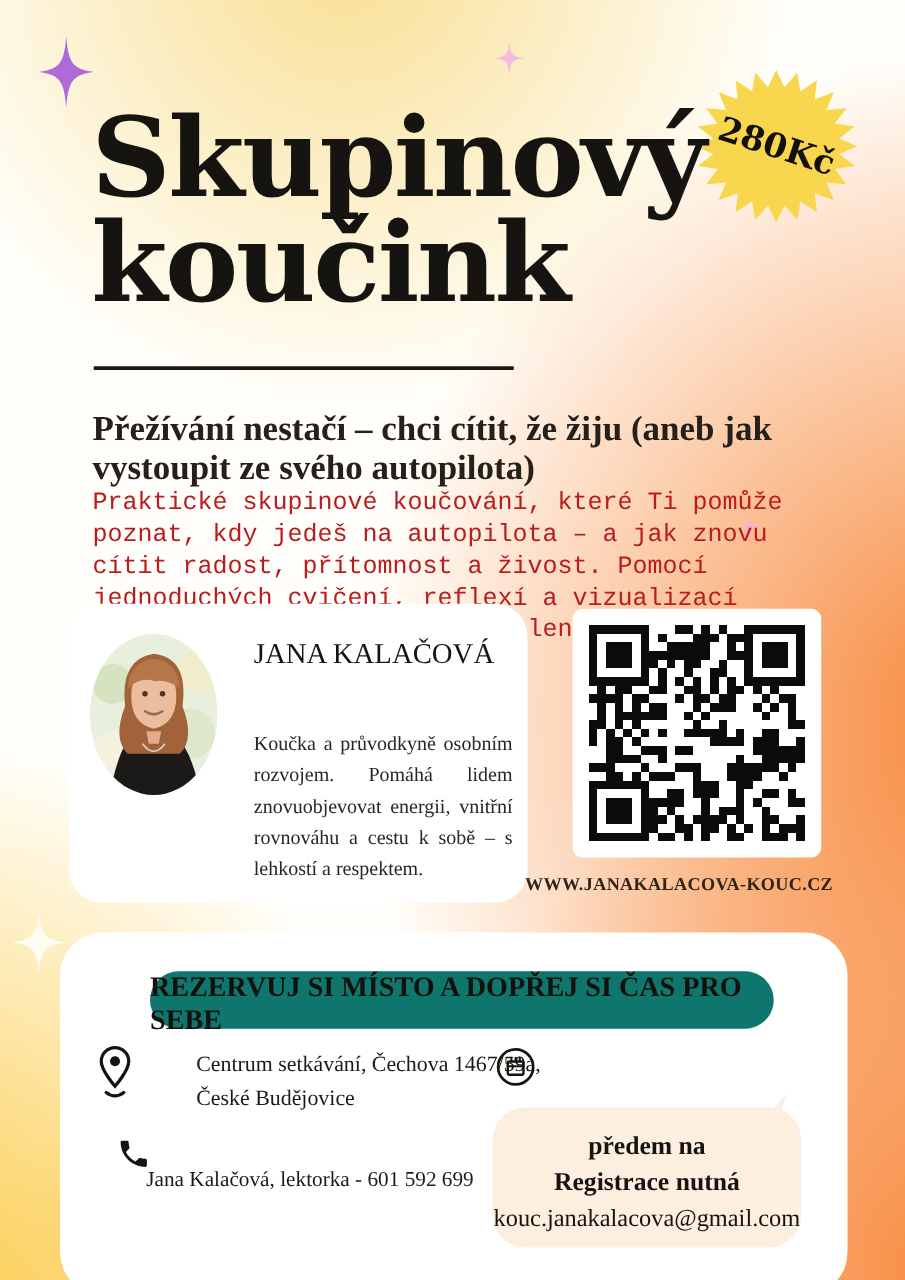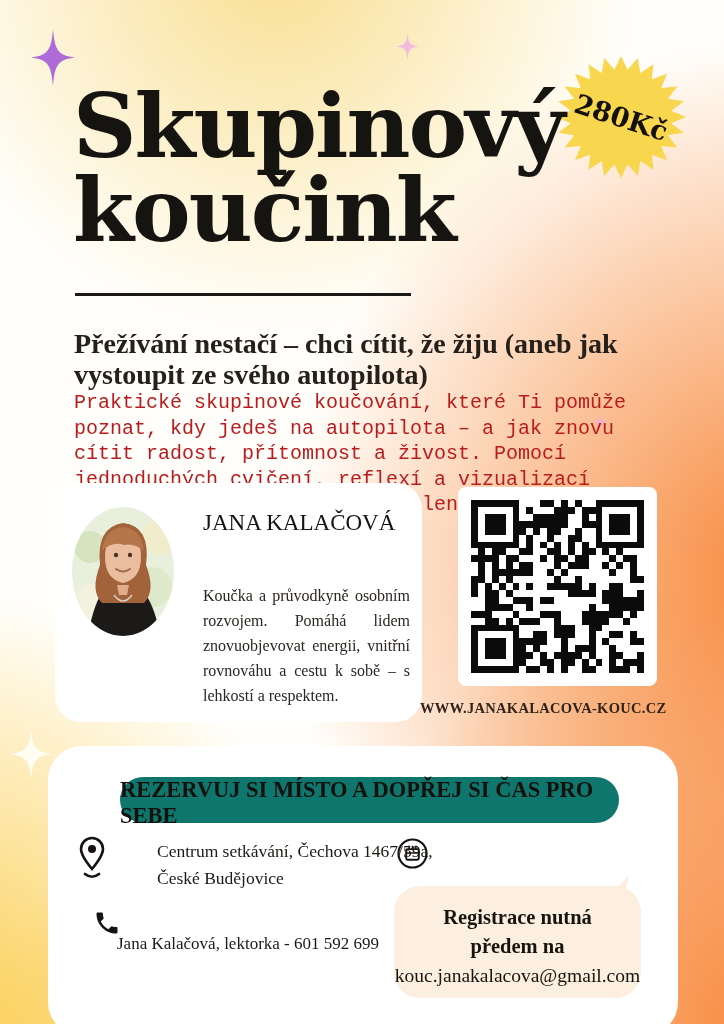--- a/index.html
+++ b/index.html
@@ -499,18 +499,18 @@
 
   <div class="abs phone-icon ic">
     <svg viewBox="0 0 24 24">
         <path fill="#171310" d="M6.62 10.79c1.44 2.83 3.76 5.14 6.59 6.59l2.2-2.2c.27-.27.67-.36 1.02-.24 1.12.37 2.33.57 3.57.57.55 0 1 .45 1 1V20c0 .55-.45 1-1 1-9.39 0-17-7.61-17-17 0-.55.45-1 1-1h3.5c.55 0 1 .45 1 1 0 1.25.2 2.45.57 3.57.11.35.03.74-.25 1.02l-2.2 2.2z"></path>
       </svg>
   </div>
   <div class="abs phone-line2">Jana Kalačová, lektorka - 601 592 699</div>
 
   <div class="abs bubble">
     <div class="bubble-inner">
+      <div class="b">předem na</div>
       <div class="b">Registrace nutná</div>
-      <div class="b">předem na</div>
       <div>kouc.janakalacova@gmail.com</div>
     </div>
   </div>
 </div>
 
 </body></html>

